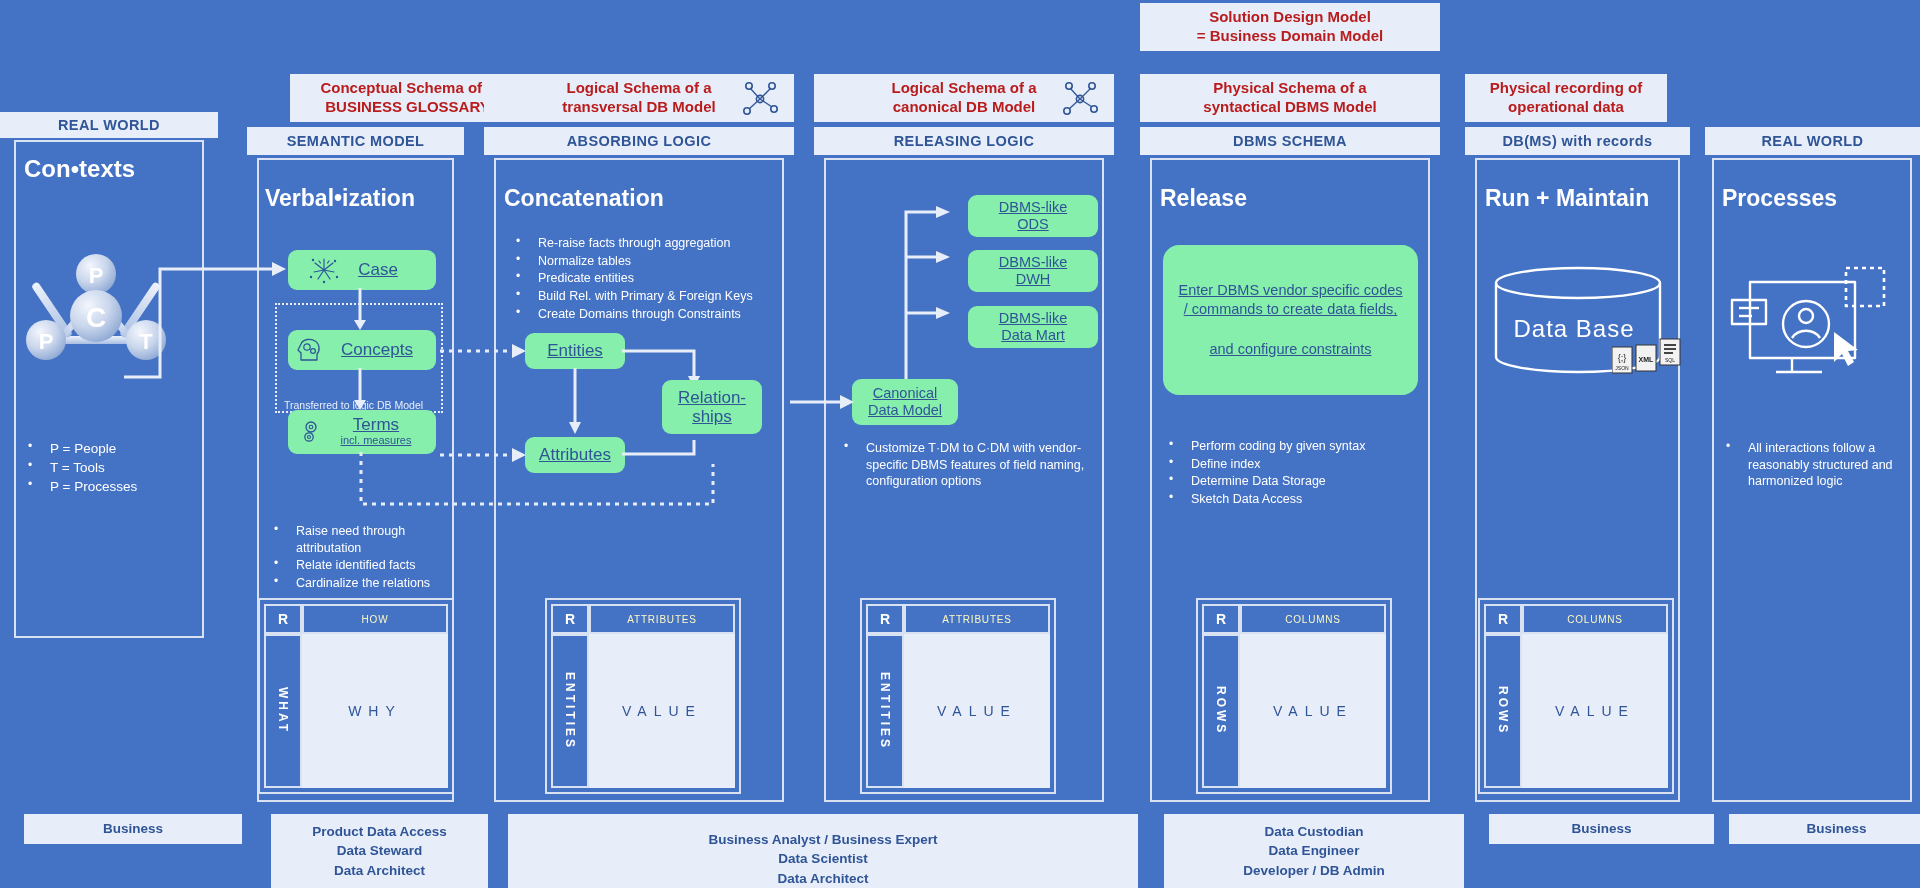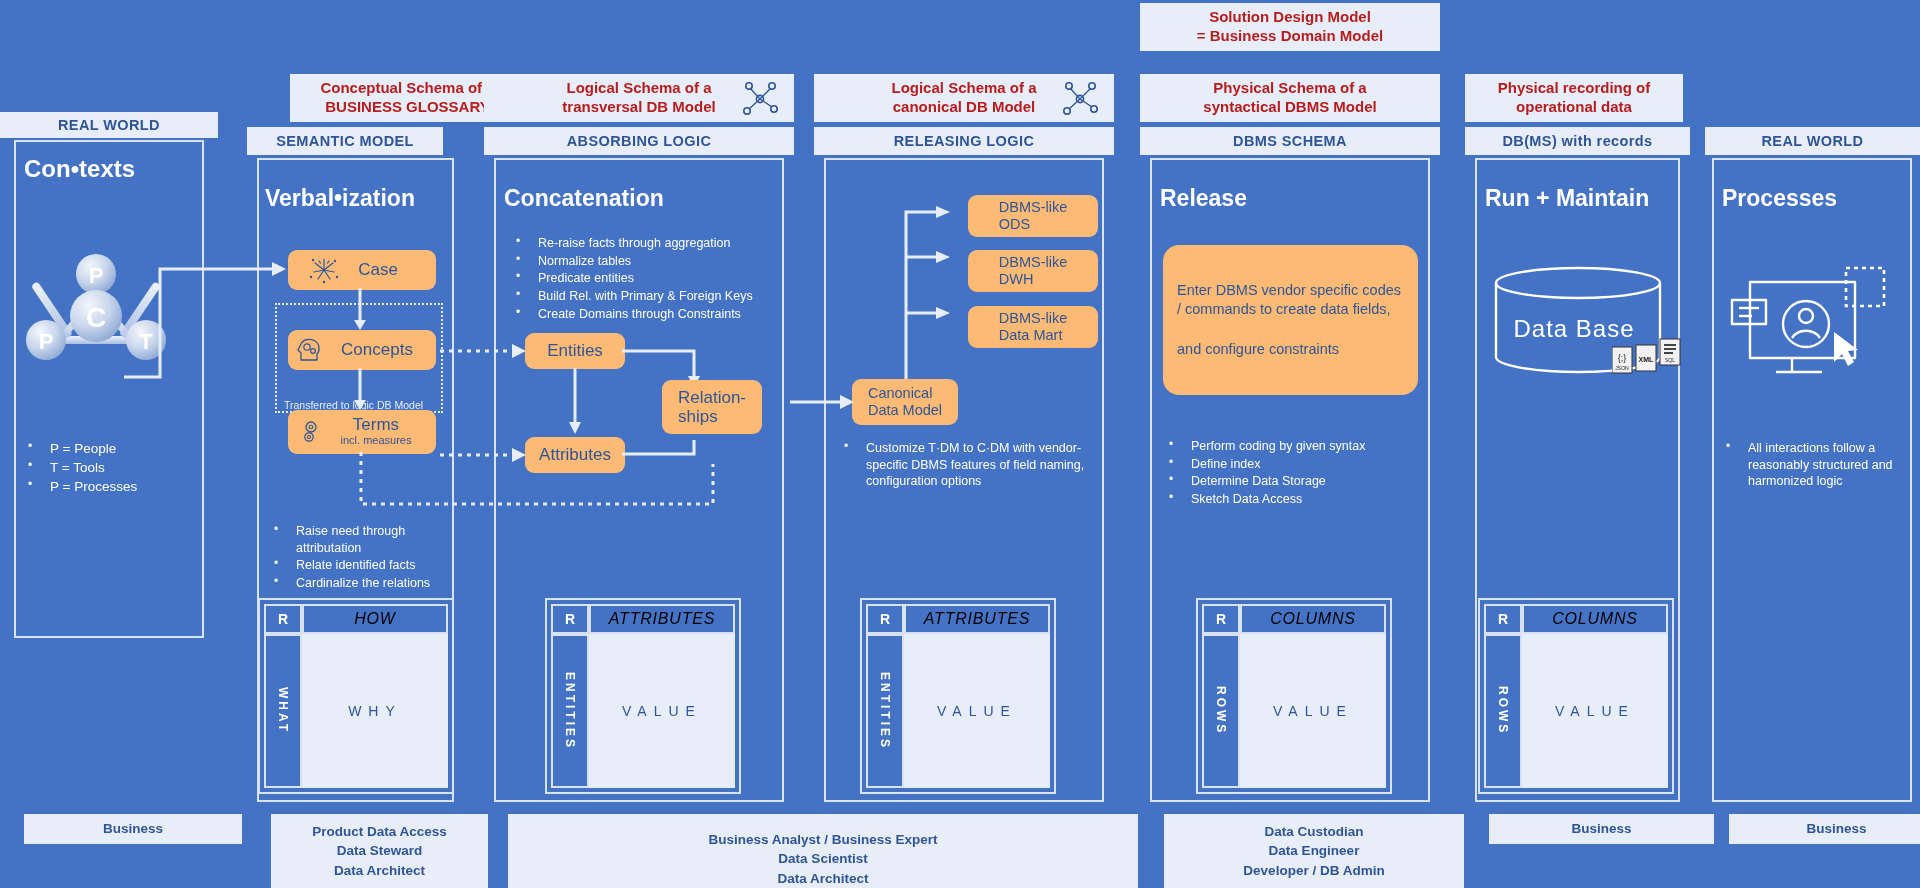--- a/index.html
+++ b/index.html
@@ -36,43 +36,43 @@
     position:absolute;color:#ffffff;font-size:13.5px;line-height:1.33;
   }
   .bullets ul{margin:0;padding:0;list-style:none;}
   .bullets li{position:relative;padding-left:26px;margin-bottom:1px;}
   .bullets li:before{
     content:"\2022";position:absolute;left:4px;top:-1px;font-size:12px;color:#fff;
   }
   .bullets.small{font-size:12.5px;}
   .roundbox{
     position:absolute;box-sizing:border-box;
-    background:#fdba74;color:#2F5597;
+    background:#86efac;color:#2F5597;
     border-radius:9px;
-    display:flex;align-items:center;justify-content:center;text-align:left;
-    font-size:17px;line-height:1.12;
+    display:flex;align-items:center;justify-content:center;text-align:center;
+    font-size:17px;line-height:1.12;text-decoration:underline;
   }
   .roundbox.sm{font-size:14.5px;}
   .footrole{
     position:absolute;box-sizing:border-box;
     background:#E8EEF9;color:#2F5597;font-weight:bold;font-size:13.5px;
     display:flex;flex-direction:column;align-items:center;justify-content:center;
     text-align:center;line-height:1.45;margin-left:24px;
   }
   
   .tbl{position:absolute;box-sizing:border-box;border:2px solid #D9E2F3;background:#4472C4;}
   .tbl .r-cell{
     position:absolute;left:4px;top:4px;width:34px;height:26px;
     background:#4472C4;border:2px solid #D9E2F3;color:#fff;font-weight:bold;
     display:flex;align-items:center;justify-content:center;font-size:14px;
   }
   .tbl .hdr{
     position:absolute;left:42px;top:4px;right:4px;height:26px;
-    background:#4472C4;border:2px solid #D9E2F3;color:#000000;
-    display:flex;align-items:center;justify-content:center;font-size:16px;letter-spacing:.8px;font-style:italic;
+    background:#4472C4;border:2px solid #D9E2F3;color:#fef9c3;
+    display:flex;align-items:center;justify-content:center;font-size:10px;letter-spacing:.8px;
   }
   .tbl .sidecol{
     position:absolute;left:4px;top:34px;width:34px;bottom:4px;
     background:#4472C4;border:2px solid #D9E2F3;color:#fff;
     display:flex;align-items:center;justify-content:center;font-size:12px;font-weight:bold;
   }
   .tbl .sidecol span{writing-mode:vertical-rl;letter-spacing:3px;}
   .tbl .valarea{
     position:absolute;left:42px;top:34px;right:4px;bottom:4px;
     background:#E8EEF9;color:#2F5597;
@@ -135,21 +135,21 @@
   </ul>
 </div>
 
 <div class="footrole" style="left:0px;top:814px;width:218px;height:30px;">
   <div>Business</div>
 </div>
 
 <div class="cap-top" style="left:247px;top:74px;width:235px;height:48px;white-space:pre-line;margin-left:43px;">Conceptual Schema of a
 BUSINESS GLOSSARY</div>
 
-<div class="band" style="left:247px;top:127px;width:196px;height:28px;">SEMANTIC MODEL</div>
+<div class="band" style="left:247px;top:127px;width:217px;height:28px;">SEMANTIC MODEL</div>
 
 <div class="outer-panel" style="left:257px;top:158px;width:197px;height:644px;"></div>
 
 <div class="bigtitle" style="left:265px;top:185px;font-size:23px;">Verbal•ization</div>
 
 <div class="roundbox" style="left:288px;top:250px;width:148px;height:40px;">
   <span class="svgwrap" style="position:relative;left:-18px;top:0;width:32px;height:30px;">
     <svg width="32" height="30" viewBox="0 0 32 30">
       <g stroke="#2F5597" stroke-width="1.2" fill="none" stroke-linecap="round">
         <path d="M16 15 L16 4"></path>
@@ -436,21 +436,21 @@
     </div>
   <div class="valarea">VALUE</div>
 </div>
 
 <div class="footrole" style="left:1140px;top:814px;width:300px;height:74px;">
   <div>Data Custodian</div>
   <div>Data Engineer</div>
   <div>Developer / DB Admin</div>
 </div>
 
-<div class="cap-top" style="left:1465px;top:74px;width:218px;height:48px;white-space:pre-line;">Physical recording of
+<div class="cap-top" style="left:1465px;top:74px;width:202px;height:48px;white-space:pre-line;">Physical recording of
 operational data</div>
 
 <div class="band" style="left:1465px;top:127px;width:225px;height:28px;">DB(MS) with records</div>
 
 <div class="outer-panel" style="left:1475px;top:158px;width:205px;height:644px;"></div>
 
 <div class="bigtitle" style="left:1485px;top:185px;font-size:23px;">Run + Maintain</div>
 
 <div class="svgwrap" style="left:1488px;top:265px;width:180px;height:110px;">
   <svg width="180" height="110" viewBox="0 0 180 110">

